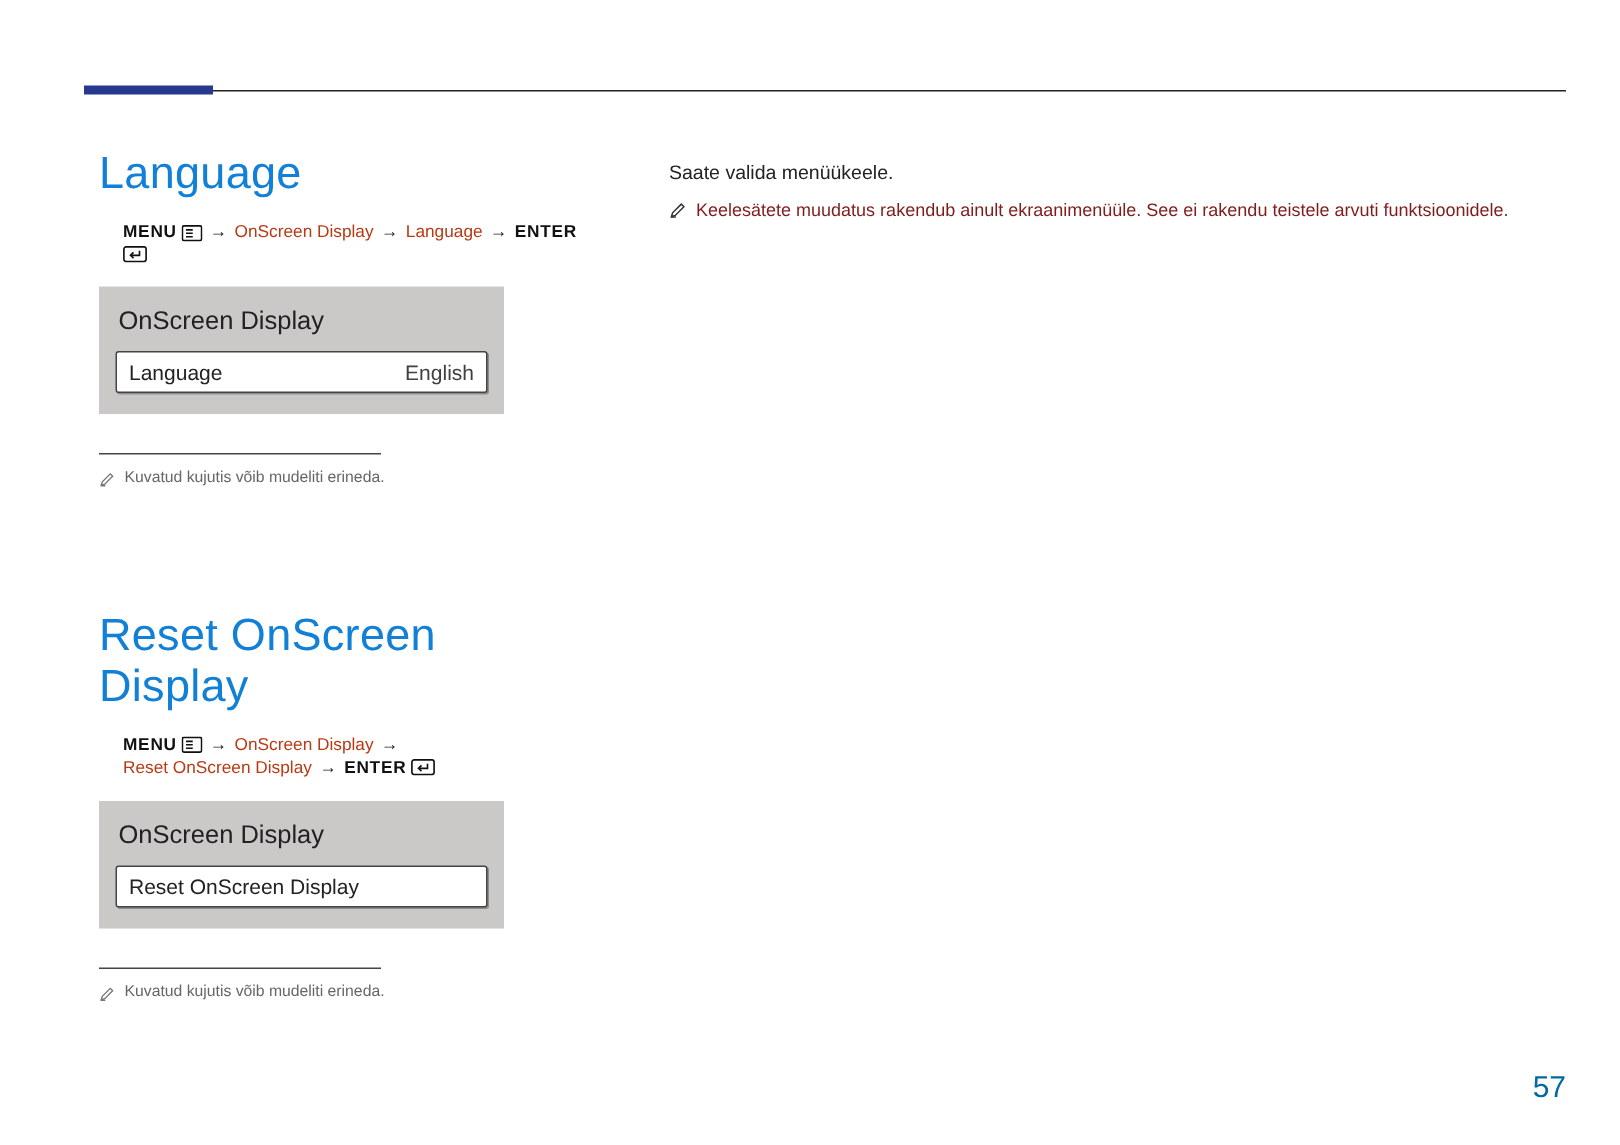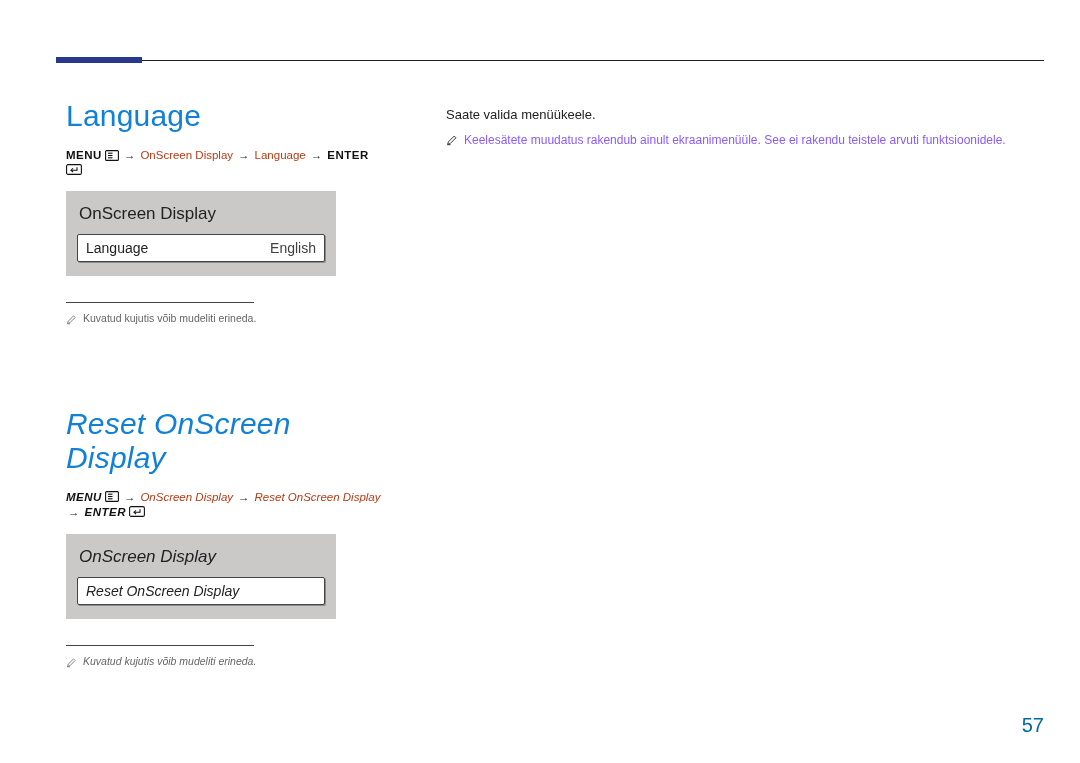--- a/index.html
+++ b/index.html
@@ -48,21 +48,21 @@
   h1.section {
     color: #1180d6;
     font-weight: 400;
     font-size: 30px;
     margin: 0 0 16px 0;
     letter-spacing: 0.2px;
   }
   .navpath {
     font-size: 11.5px;
     color: #111;
-    margin: 12px 0 16px 0;
+    margin: 12px 0 16px 16px;
     display: flex;
     align-items: center;
     flex-wrap: wrap;
     gap: 3px;
   }
   .navpath .lbl-bold { font-weight: 700; letter-spacing: 0.5px; }
   .navpath .arrow { color: #222; margin: 0 2px; }
   .navpath .pathlink { color: #b83a14; }
   .icon-menu {
     display: inline-flex;
@@ -116,21 +116,21 @@
     font-size: 13px;
     line-height: 1.5;
     color: #222;
   }
   .right-note {
     display: flex;
     align-items: flex-start;
     gap: 6px;
     margin-top: 8px;
     font-size: 12px;
-    color: #8b5cf6;
+    color: #7f1d1d;
   }
   .spacer-block { height: 80px; }
   .inline-red { color: #b83a14; }
   .page-number {
     position: absolute;
     right: 36px;
     bottom: 26px;
     font-size: 20px;
     color: #0369a1;
     font-weight: 300;
@@ -201,21 +201,21 @@
             <line x1="1.2" y1="9.8" x2="4.2" y2="9.8" stroke="#333" stroke-width="0.9"></line>
           </svg>
         </span>
         <span>Keelesätete muudatus rakendub ainult ekraanimenüüle. See ei rakendu teistele arvuti funktsioonidele.</span>
       </div>
     </div>
   </div>
 
   <div class="spacer-block"></div>
 
-  <div class="columns" style="margin-top:0;font-style:italic;">
+  <div class="columns" style="margin-top:0;">
     <div class="col-left">
       <h1 class="section">Reset OnScreen Display</h1>
 
       <div class="navpath">
         <span class="lbl-bold">MENU</span>
         <span class="icon-menu">
           <svg width="14" height="11" viewBox="0 0 14 11">
             <rect x="0.6" y="0.6" width="12.8" height="9.8" rx="1" fill="none" stroke="#111" stroke-width="1.1"></rect>
             <line x1="3" y1="3.2" x2="7.5" y2="3.2" stroke="#111" stroke-width="1.1"></line>
             <line x1="3" y1="5.5" x2="7.5" y2="5.5" stroke="#111" stroke-width="1.1"></line>

